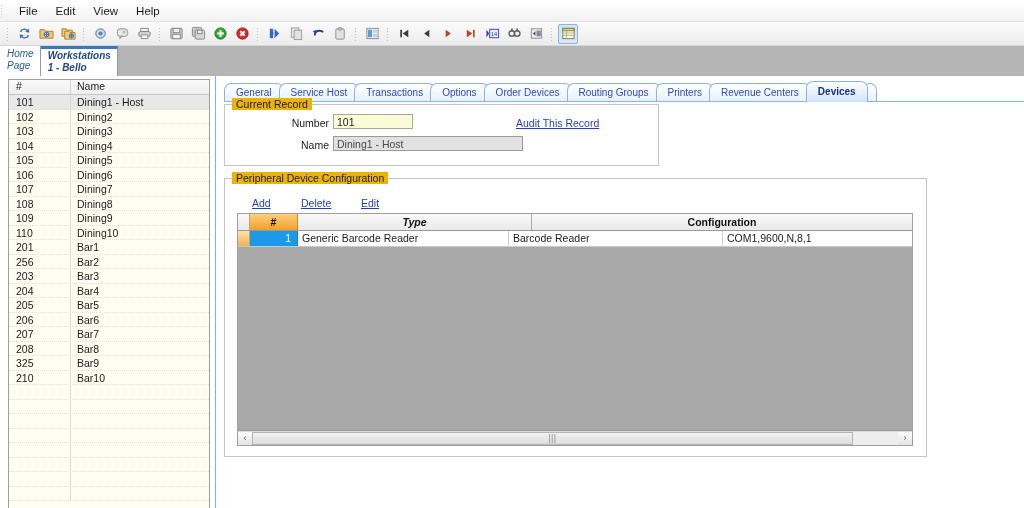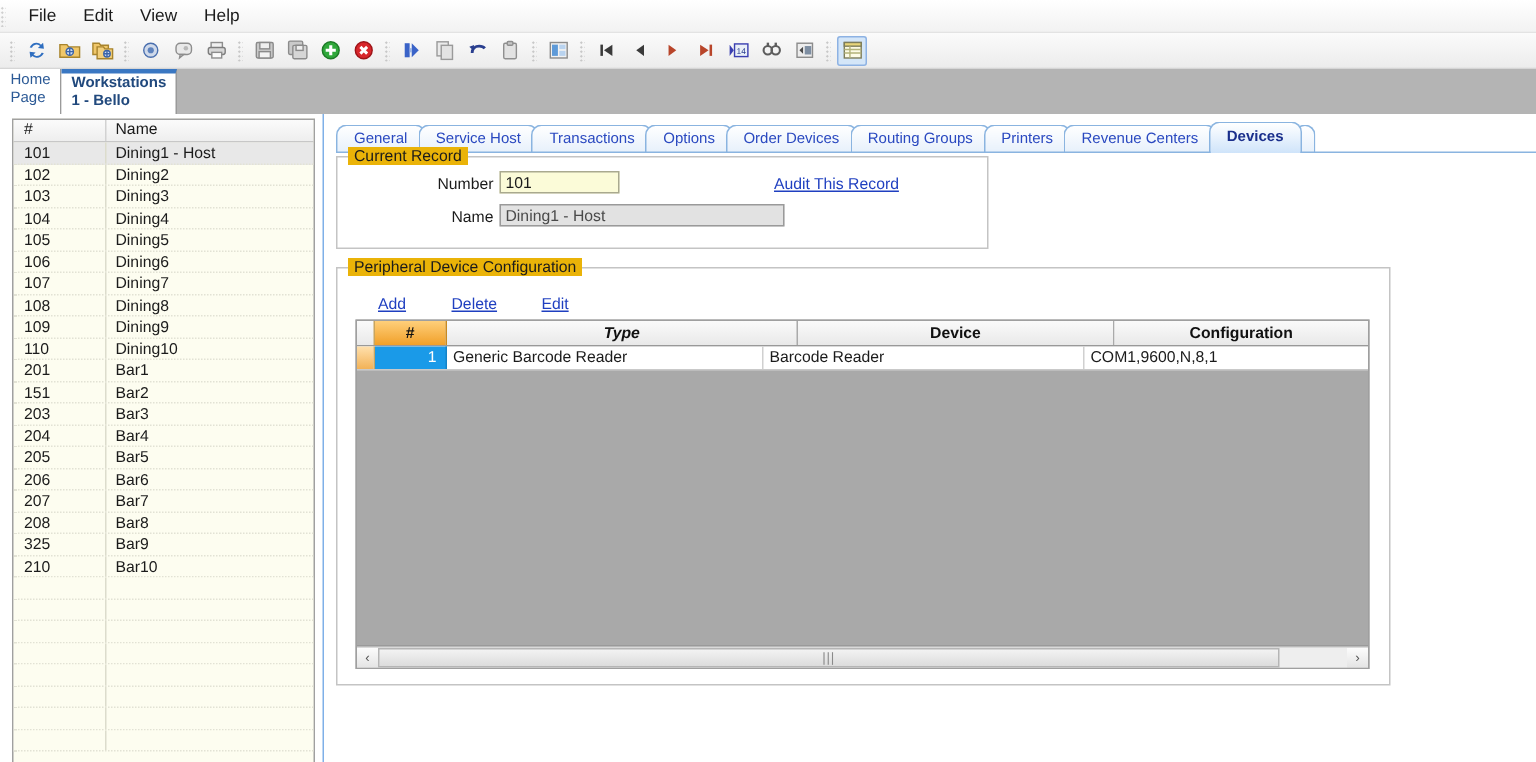--- a/index.html
+++ b/index.html
@@ -77,20 +77,21 @@
     background: #ffffff;
     padding: 2px 6px 0 7px;
     font-size: 10px;
     line-height: 11.5px;
     color: #2c5a96;
     border-right: 1px solid #9a9a9a;
     white-space: pre-line;
     display: flex;
     flex-direction: column;
     justify-content: flex-start;
+    font-style: italic;
   }
   .doctab.active {
     font-weight: bold;
     border-top: 3px solid #3a77c2;
     padding-top: 1px;
     color: #21497d;
   }
 
   
   .body {
@@ -538,21 +539,21 @@
           </div>
           <div class="rec-row">
             <div class="c1">110</div>
             <div class="c2">Dining10</div>
           </div>
           <div class="rec-row">
             <div class="c1">201</div>
             <div class="c2">Bar1</div>
           </div>
           <div class="rec-row">
-            <div class="c1">151</div>
+            <div class="c1">256</div>
             <div class="c2">Bar2</div>
           </div>
           <div class="rec-row">
             <div class="c1">203</div>
             <div class="c2">Bar3</div>
           </div>
           <div class="rec-row">
             <div class="c1">204</div>
             <div class="c2">Bar4</div>
           </div>
@@ -651,21 +652,20 @@
 
       <div class="linkish" style="left:27px; top:18px;">Add</div>
       <div class="linkish" style="left:76px; top:18px;">Delete</div>
       <div class="linkish" style="left:136px; top:18px;">Edit</div>
 
       <div class="dev-wrap">
         <div class="dev-head">
           <div class="dh gutter"></div>
           <div class="dh num">#</div>
           <div class="dh type">Type</div>
-          <div class="dh device">Device</div>
           <div class="dh config">Configuration</div>
         </div>
 
         <div class="dev-row">
           <div class="dc gutter"></div>
           <div class="dc num">1</div>
           <div class="dc device">Generic Barcode Reader</div>
           <div class="dc type">Barcode Reader</div>
           <div class="dc config">COM1,9600,N,8,1</div>
         </div>

